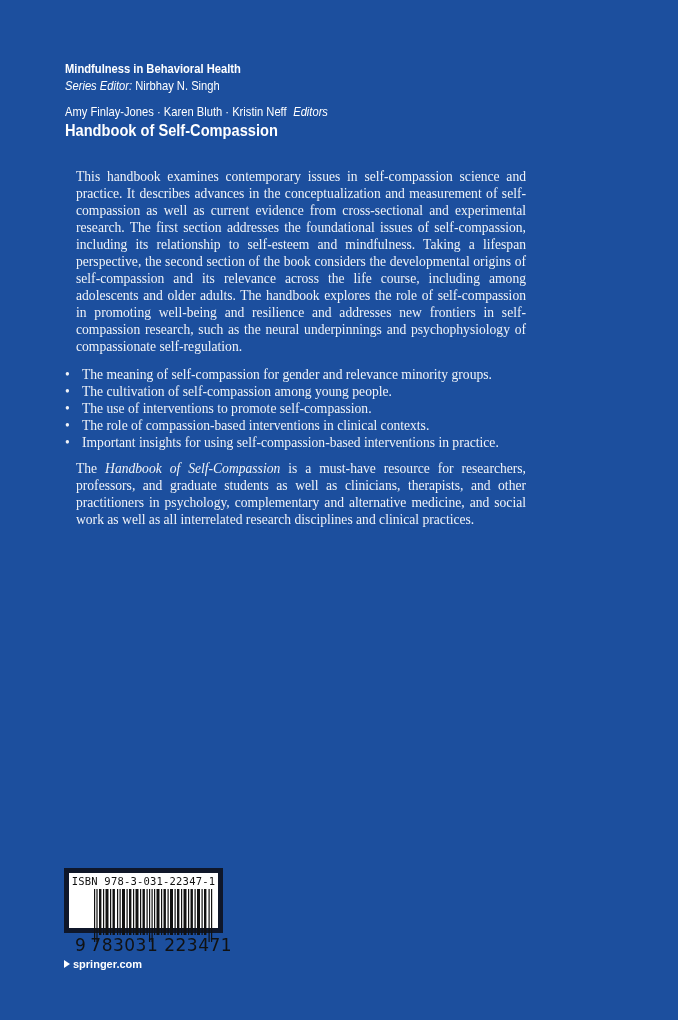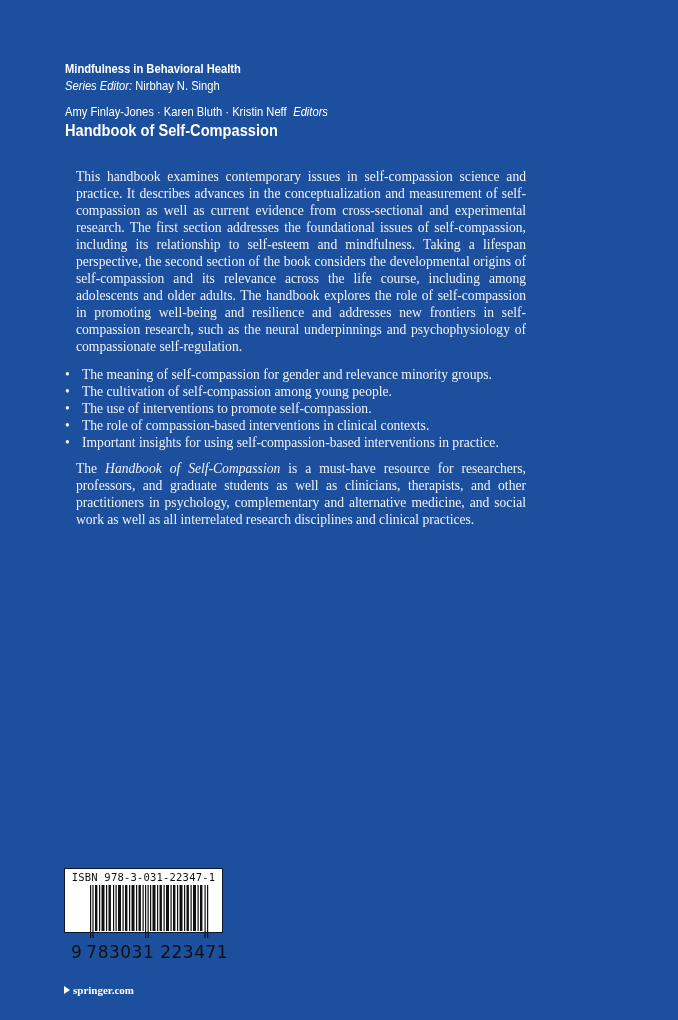--- a/index.html
+++ b/index.html
@@ -90,21 +90,21 @@
     }
     .para-closing { margin-top: 9px !important; }
     .para-closing em { font-style: italic; }
     .barcode-box {
       position: absolute;
       left: 64px;
       top: 868px;
       width: 159px;
       height: 65px;
       background: #ffffff;
-      border: 1px solid #0f172a;
+      border: 5px solid #0f172a;
       box-sizing: border-box;
     }
     .isbn-text {
       position: absolute;
       left: 0;
       right: 0;
       top: 2px;
       text-align: center;
       font-family: "DejaVu Sans Mono", monospace;
       font-size: 10.5px;
@@ -115,40 +115,39 @@
       position: absolute;
       left: 25px;
       top: 16px;
       width: 120px;
       height: 53px;
     }
     .barcode-digits {
       position: absolute;
       left: 6px;
       right: 6px;
-      top: 73px;
+      top: 62px;
       font-family: "DejaVu Sans", sans-serif;
       font-size: 17px;
       color: #111111;
       letter-spacing: 0.5px;
       white-space: nowrap;
     }
     .barcode-digits .first { margin-right: 4px; }
     .barcode-digits .mid { margin-right: 6px; }
     .publisher-link {
       position: absolute;
       left: 64px;
       top: 958px;
-      font-family: Liberation Serif, serif;
+      font-family: Liberation Sans, sans-serif;
       font-weight: bold;
       font-size: 11px;
       color: #ffffff;
       display: flex;
       align-items: center;
-      margin-top: 26px;
     }
     .publisher-link .arrow {
       width: 0;
       height: 0;
       border-top: 4px solid transparent;
       border-bottom: 4px solid transparent;
       border-left: 6px solid #ffffff;
       margin-right: 3px;
     }
   </style>

